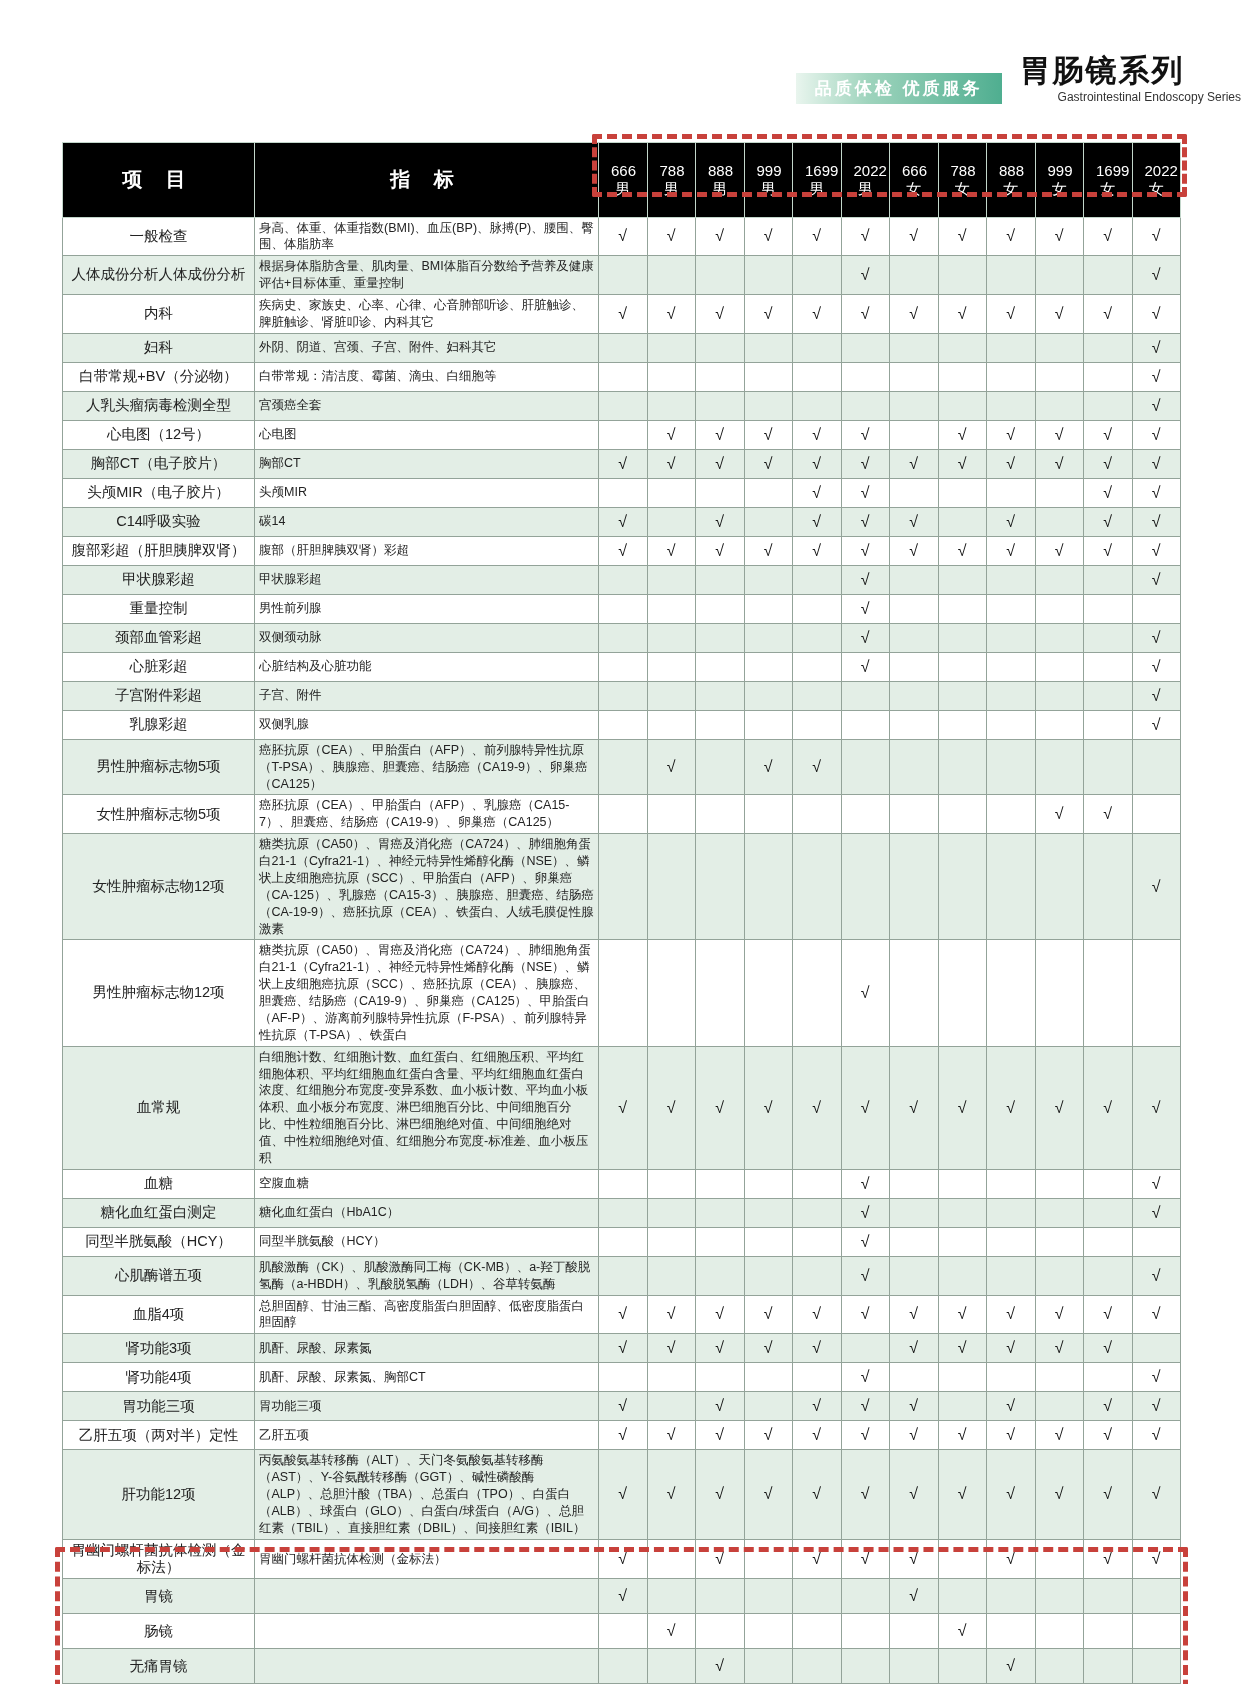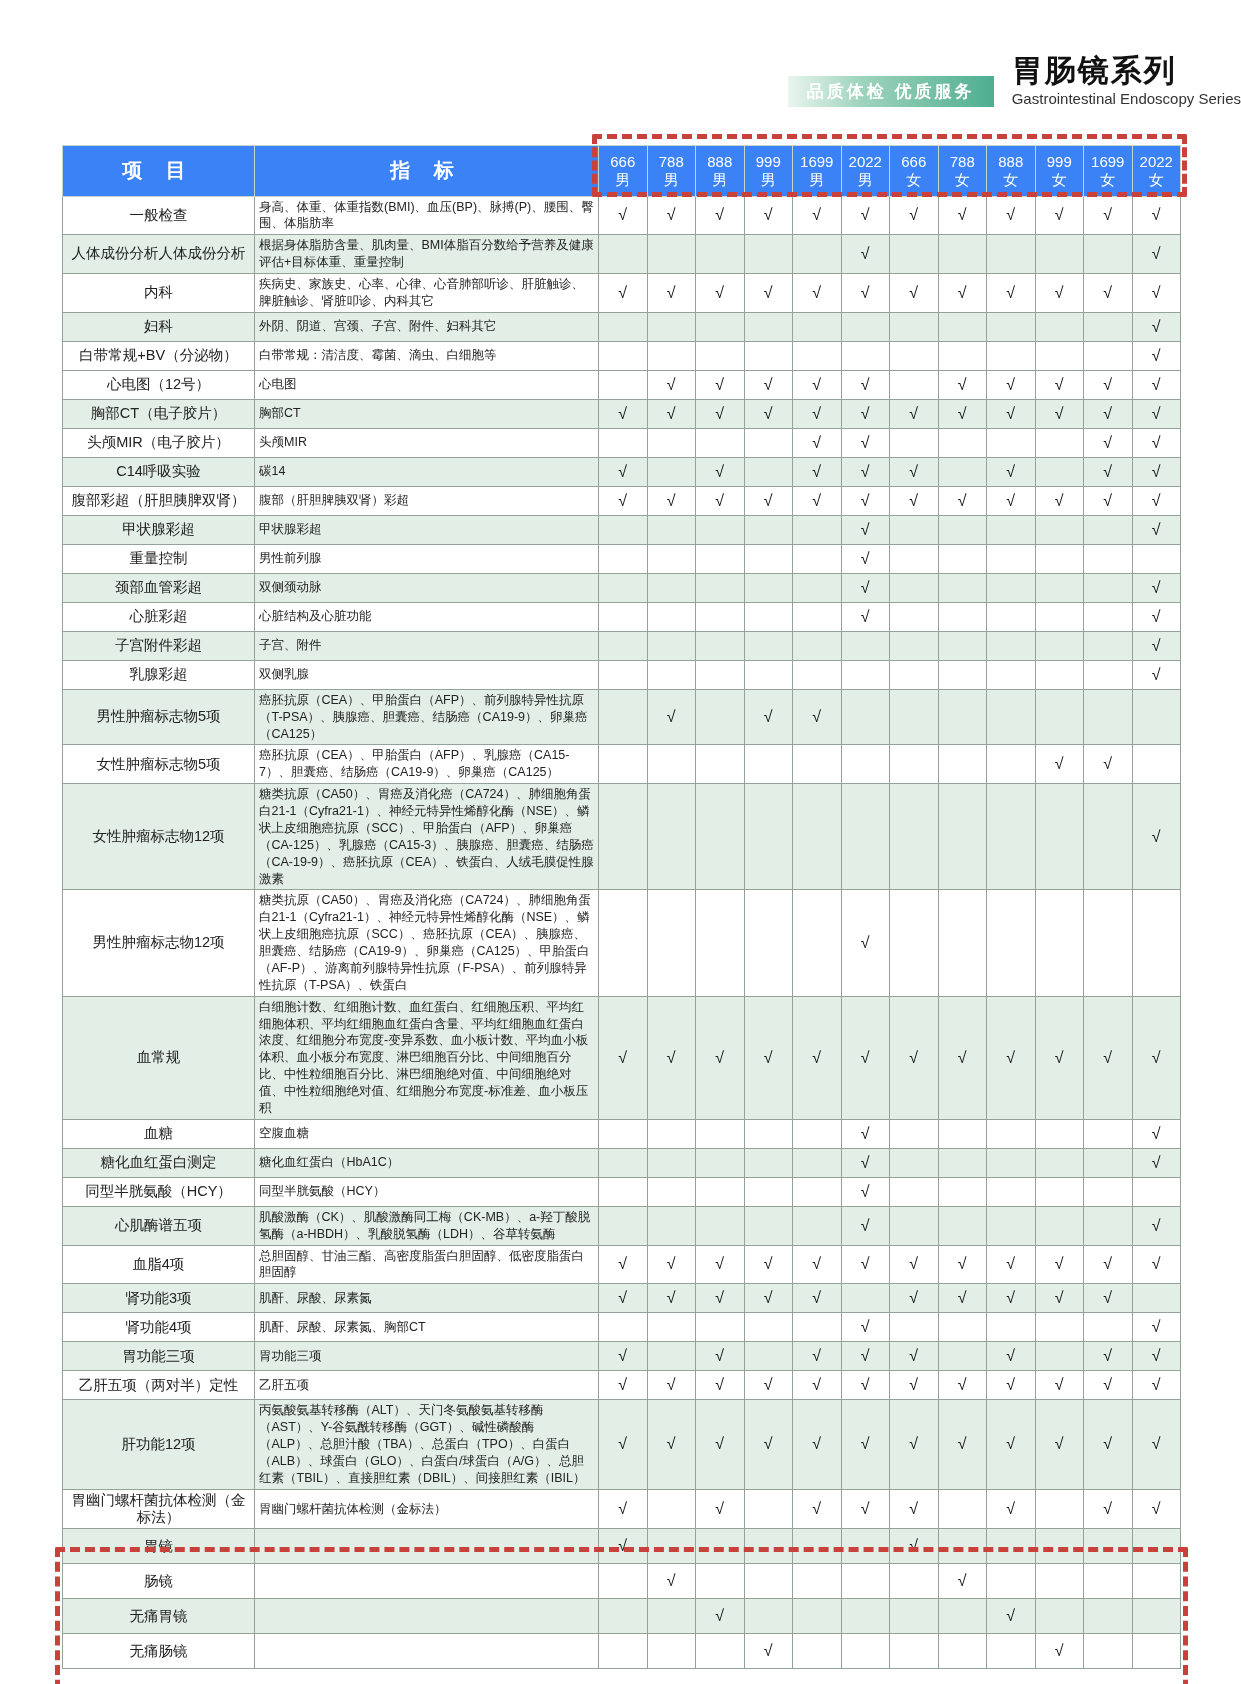--- a/index.html
+++ b/index.html
@@ -8,31 +8,31 @@
 
   
   .topbar{display:flex;align-items:flex-end;margin:55px 0 0 62px;justify-content:flex-end;}
   .badge{
     width:206px;height:31px;line-height:31px;text-align:center;
     background:linear-gradient(90deg,#e9f5ee 0%,#9fd4bd 35%,#4fae90 100%);
     color:#ffffff;font-size:17px;font-weight:bold;letter-spacing:3px;
   }
   .title-wrap{margin-left:18px;}
   .title{font-size:31px;font-weight:bold;color:#111;letter-spacing:2px;line-height:1.05;}
-  .subtitle{font-size:15px;color:#333;margin-top:2px;}
+  .subtitle{font-size:12px;color:#333;margin-top:2px;margin-left:38px;}
 
   
   table#grid{
     border-collapse:collapse;table-layout:fixed;
     margin:38px 0 0 62px;width:1118px;
   }
   #grid th,#grid td{border:1px solid #93a399;}
   #grid thead th{
-    background:#3b82f6;color:#ffffff;vertical-align:middle;
-    border:1px solid #c2d6ca;height:50px;padding:0;
+    background:#000000;color:#ffffff;vertical-align:middle;
+    border:1px solid #c2d6ca;height:50px;padding:12px;
   }
   th.th-item{font-size:20px;font-weight:bold;letter-spacing:9px;}
   th.th-ind{font-size:20px;font-weight:bold;letter-spacing:9px;margin-left:40px;}
   th.th-price{font-size:15px;font-weight:normal;line-height:1.15;}
   .price-num,.price-gender{display:block;text-align:center;}
   #grid tbody td{padding:2px 4px;vertical-align:middle;}
   #grid tbody tr{min-height:25px;}
   td.item-cell{
     text-align:center;font-size:14.5px;color:#222;height:24px;line-height:1.2;
   }
@@ -208,20 +208,36 @@
           <td class="check-cell"></td>
           <td class="check-cell"></td>
           <td class="check-cell"></td>
           <td class="check-cell"></td>
           <td class="check-cell"></td>
           <td class="check-cell"></td>
           <td class="check-cell"></td>
           <td class="check-cell"></td>
           <td class="check-cell"><span>√</span></td>
         </tr>
+        <tr class="row-green">
+          <td class="item-cell">人乳头瘤病毒检测全型</td>
+          <td class="indicator-cell">宫颈癌全套</td>
+          <td class="check-cell"></td>
+          <td class="check-cell"></td>
+          <td class="check-cell"></td>
+          <td class="check-cell"></td>
+          <td class="check-cell"></td>
+          <td class="check-cell"></td>
+          <td class="check-cell"></td>
+          <td class="check-cell"></td>
+          <td class="check-cell"></td>
+          <td class="check-cell"></td>
+          <td class="check-cell"></td>
+          <td class="check-cell"><span>√</span></td>
+        </tr>
         <tr class="row-white">
           <td class="item-cell">心电图（12号）</td>
           <td class="indicator-cell">心电图</td>
           <td class="check-cell"></td>
           <td class="check-cell"><span>√</span></td>
           <td class="check-cell"><span>√</span></td>
           <td class="check-cell"><span>√</span></td>
           <td class="check-cell"><span>√</span></td>
           <td class="check-cell"><span>√</span></td>
           <td class="check-cell"></td>

